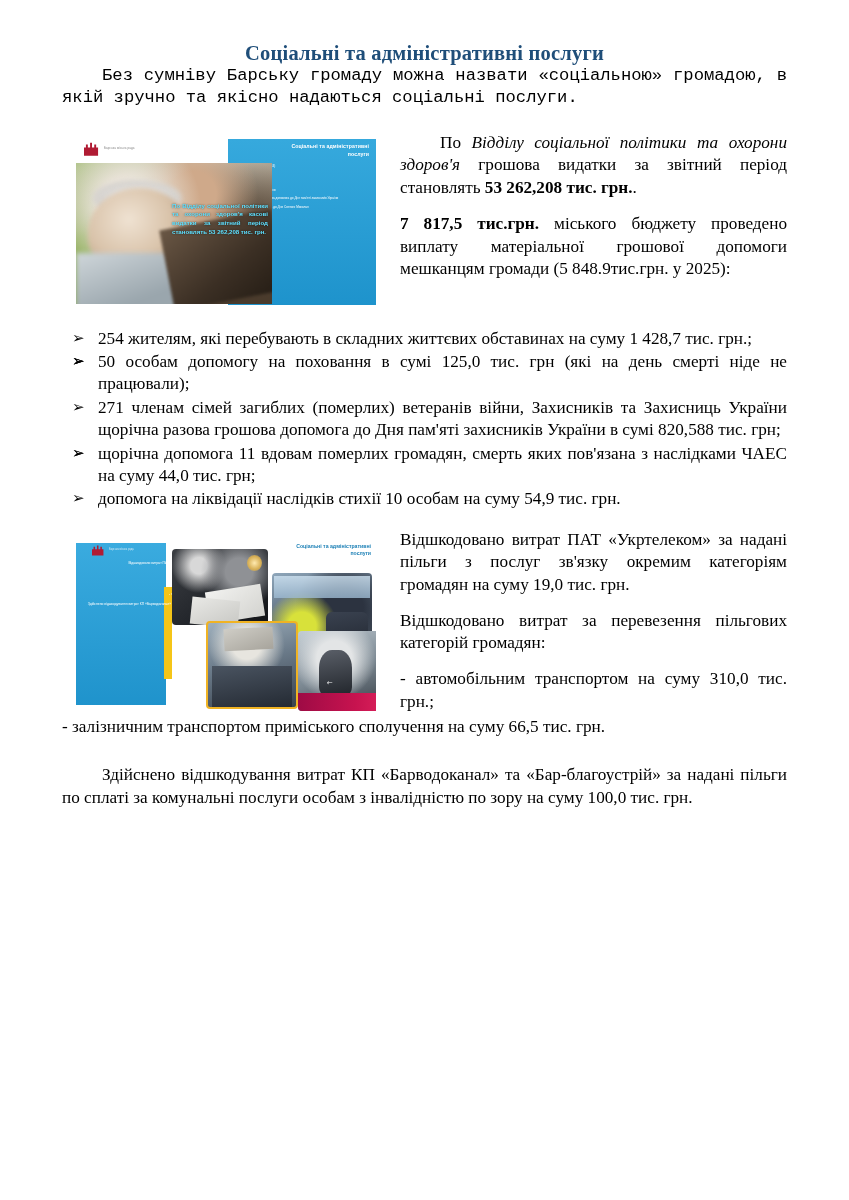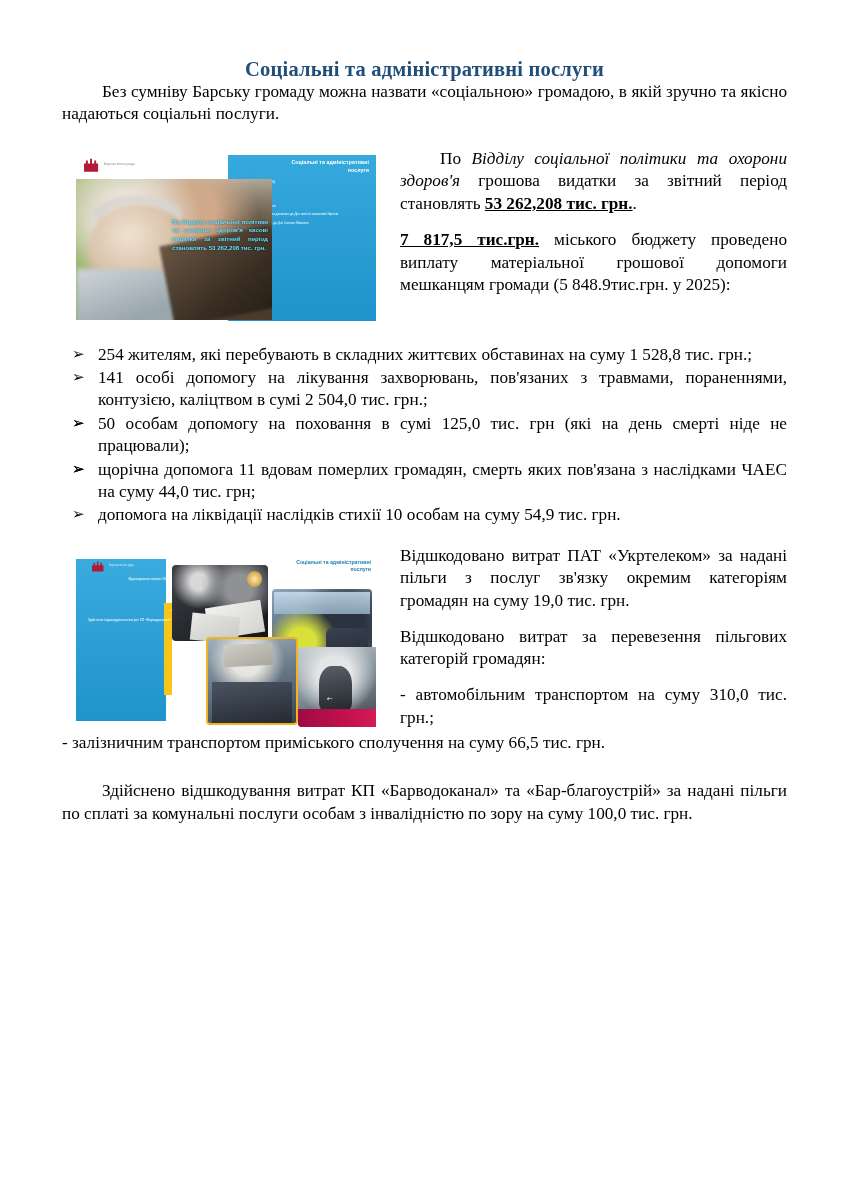--- a/index.html
+++ b/index.html
@@ -14,21 +14,21 @@
     position: relative;
     font-family: "Liberation Serif", "DejaVu Serif", serif;
     color: #000000;
     overflow: hidden;
   }
   .page {
     position: relative;
     width: 849px;
     height: 1200px;
     box-sizing: border-box;
-    padding: 16px 62px;
+    padding: 0 62px;
   }
 
   
   .doc-title {
     margin: 0;
     padding-top: 42px;
     text-align: center;
     font-size: 20.5px;
     font-weight: bold;
     color: #1f4e79;
@@ -40,20 +40,21 @@
   p.body-text {
     margin: 0;
     font-size: 17.2px;
     line-height: 1.30;
     text-align: justify;
     text-justify: inter-word;
   }
   .intro {
     margin-top: 26px;
     text-indent: 40px;
+    font-family: Liberation Mono, monospace;
   }
 
   
   .figure-block {
     margin-top: 22px;
     overflow: hidden;
   }
   .figure-block.second { margin-top: 18px; }
 
   .slide-img {
@@ -77,21 +78,21 @@
   .right-col p {
     margin: 0 0 13px 0;
     font-size: 17.2px;
     line-height: 1.32;
     text-align: justify;
   }
   .right-col p.ind { text-indent: 40px; }
   .right-col p:last-child { margin-bottom: 0; }
 
   .ital { font-style: italic; }
-  .bld  { font-weight: bold; text-decoration: underline; }
+  .bld  { font-weight: bold; }
 
   
   ul.arrow-list {
     margin: 16px 0 0 0;
     padding: 0;
     list-style: none;
   }
   ul.arrow-list li {
     position: relative;
     padding-left: 36px;
@@ -413,25 +414,25 @@
     </div>
 
     <div class="right-col">
       <p class="ind"><span>По </span><span class="ital">Відділу соціальної політики та охорони здоров'я</span><span> грошова видатки за звітний період становлять </span><span class="bld">53 262,208 тис. грн.</span><span>.</span></p>
 
       <p><span class="bld">7 817,5 тис.грн.</span><span> міського бюджету проведено виплату матеріальної грошової допомоги мешканцям громади (5 848.9тис.грн. у 2025):</span></p>
     </div>
   </div>
 
   <ul class="arrow-list">
-    <li><span class="marker">➢</span><span>254 жителям, які перебувають в складних життєвих обставинах на суму 1 528,8 тис. грн.;</span></li>
-    <li><span class="marker">➢</span><span>141 особі допомогу на лікування захворювань, пов'язаних з травмами, пораненнями, контузією, каліцтвом в сумі 2 504,0 тис. грн.;</span></li>
+    <li><span class="marker">➢</span><span>254 жителям, які перебувають в складних життєвих обставинах на суму 1 428,7 тис. грн.;</span></li>
+    <li><span class="marker">➢</span></li>
     <li><span class="marker">➢</span></li>
     <li><span class="marker">➢</span><span>50 особам допомогу на поховання  в сумі 125,0 тис. грн (які на день смерті ніде не працювали);</span></li>
-    <li><span class="marker">➢</span></li>
+    <li><span class="marker">➢</span><span>271 членам сімей загиблих (померлих) ветеранів війни, Захисників та Захисниць України щорічна разова грошова допомога до Дня пам'яті захисників України в сумі 820,588 тис. грн;</span></li>
     <li><span class="marker">➢</span></li>
     <li><span class="marker">➢</span><span>щорічна допомога 11 вдовам померлих громадян, смерть яких пов'язана з наслідками ЧАЕС на суму 44,0 тис. грн;</span></li>
     <li><span class="marker">➢</span><span>допомога на ліквідації наслідків стихії 10 особам на суму 54,9 тис. грн.</span></li>
   </ul>
 
   <div class="figure-block second">
 
     <div class="slide-img two">
       <div class="s2-bg"></div>
 

